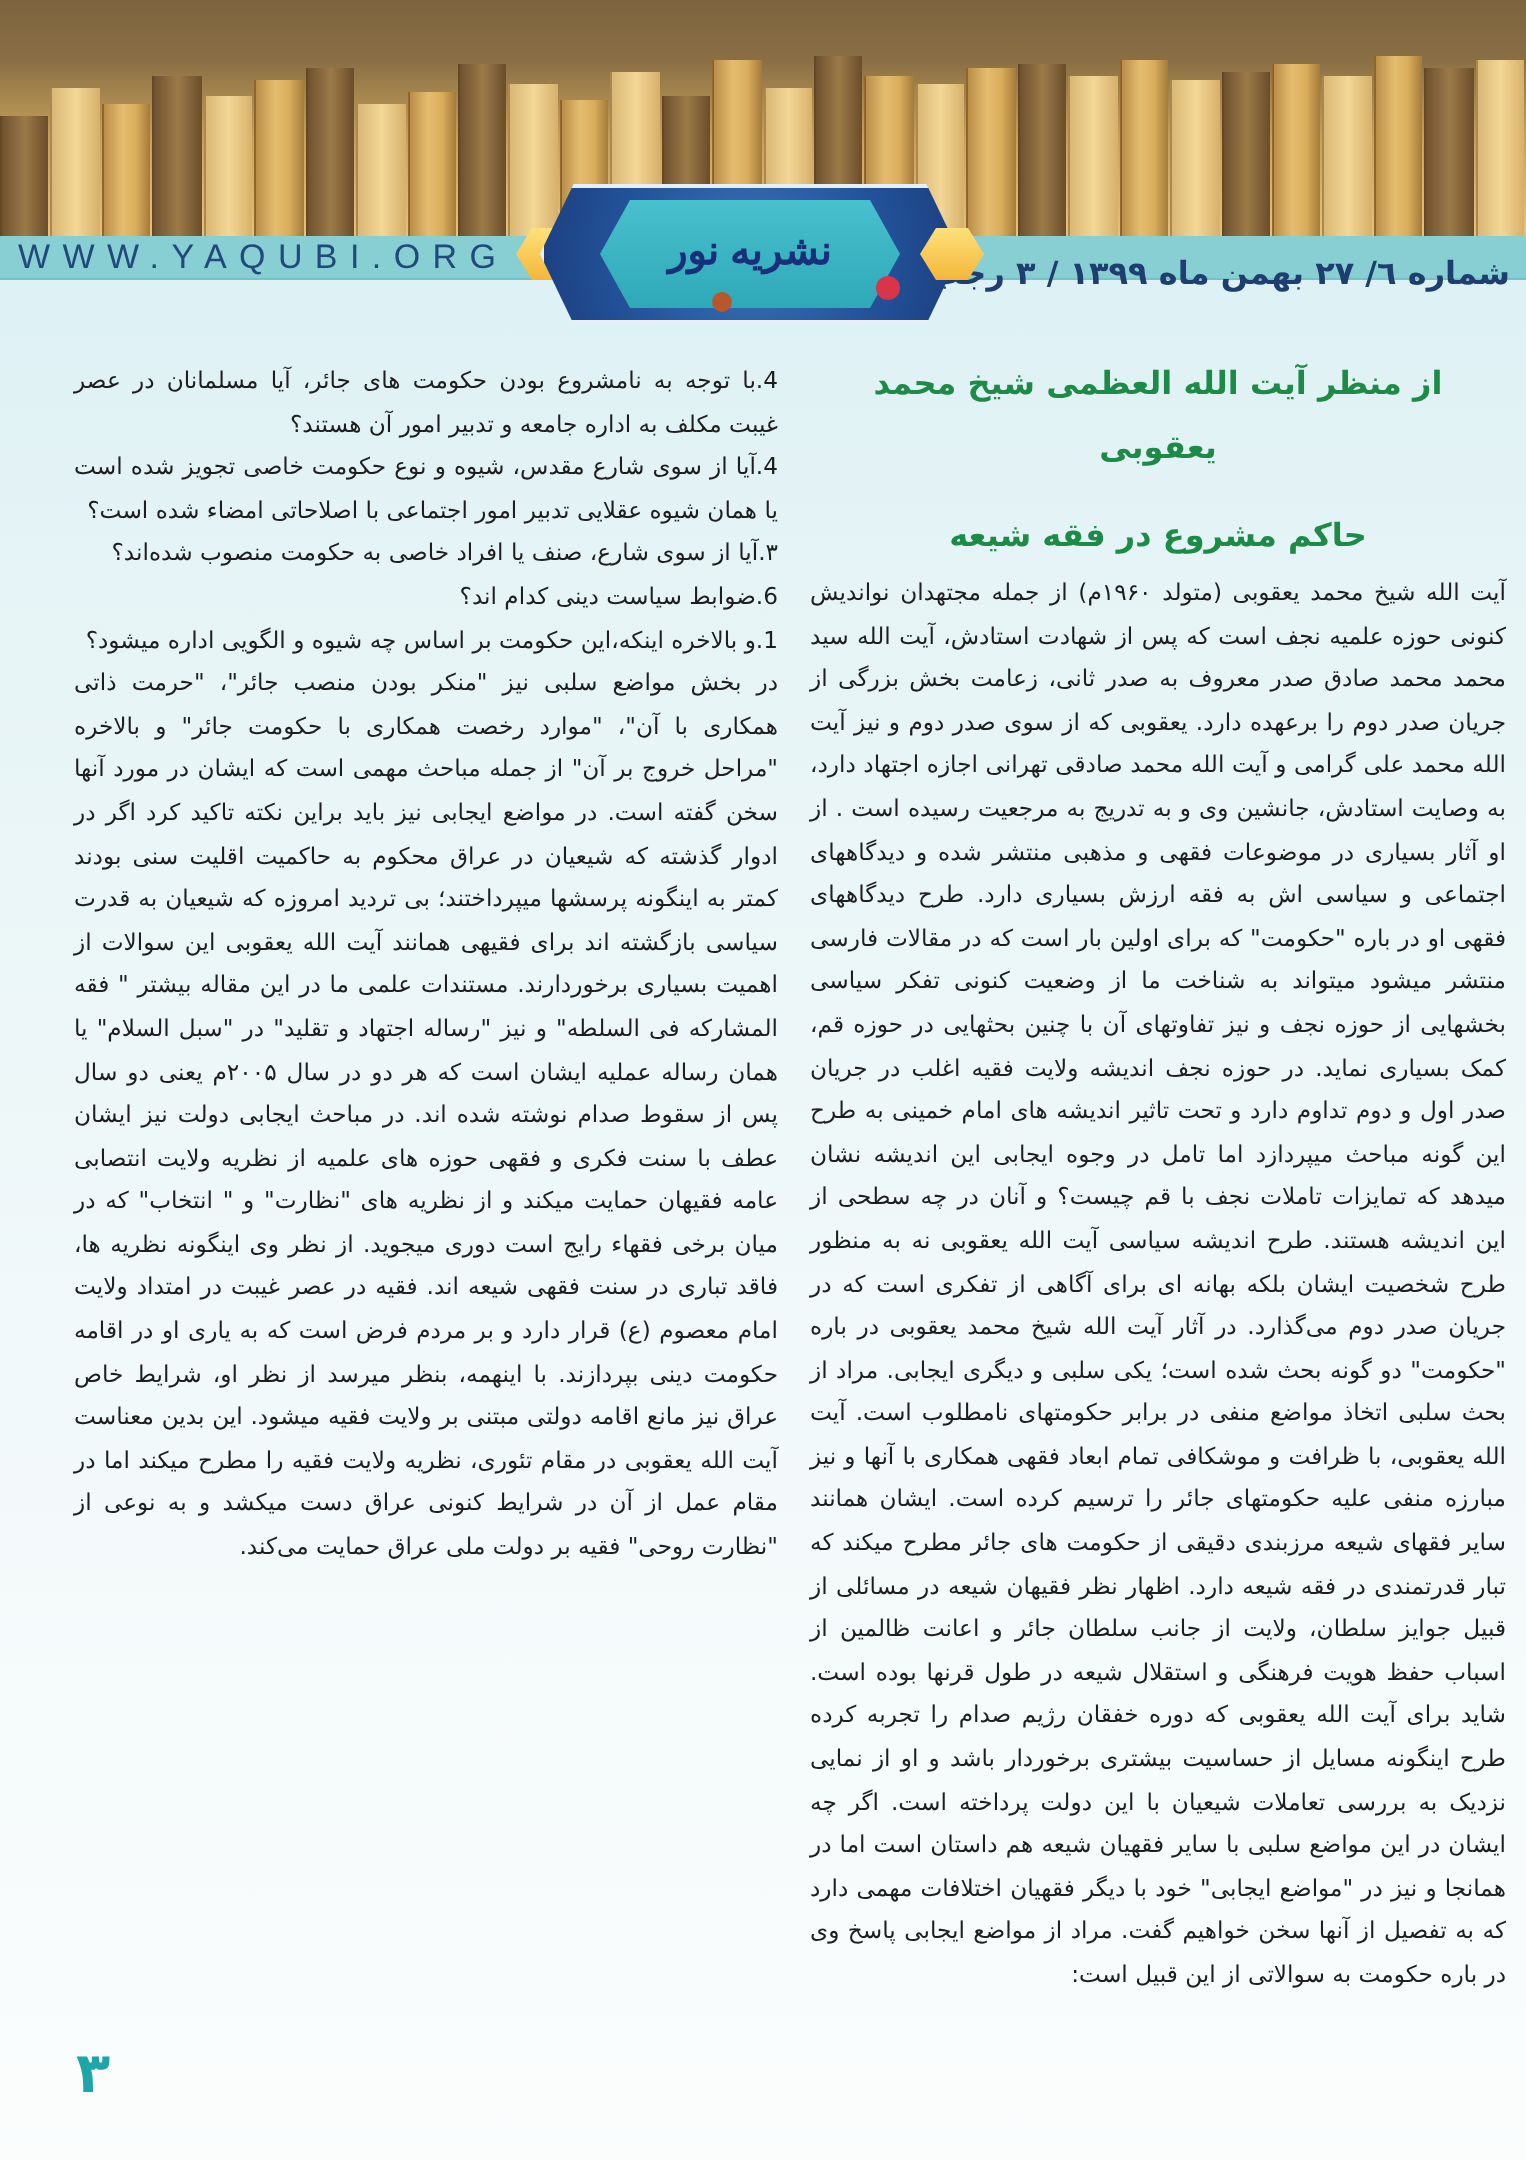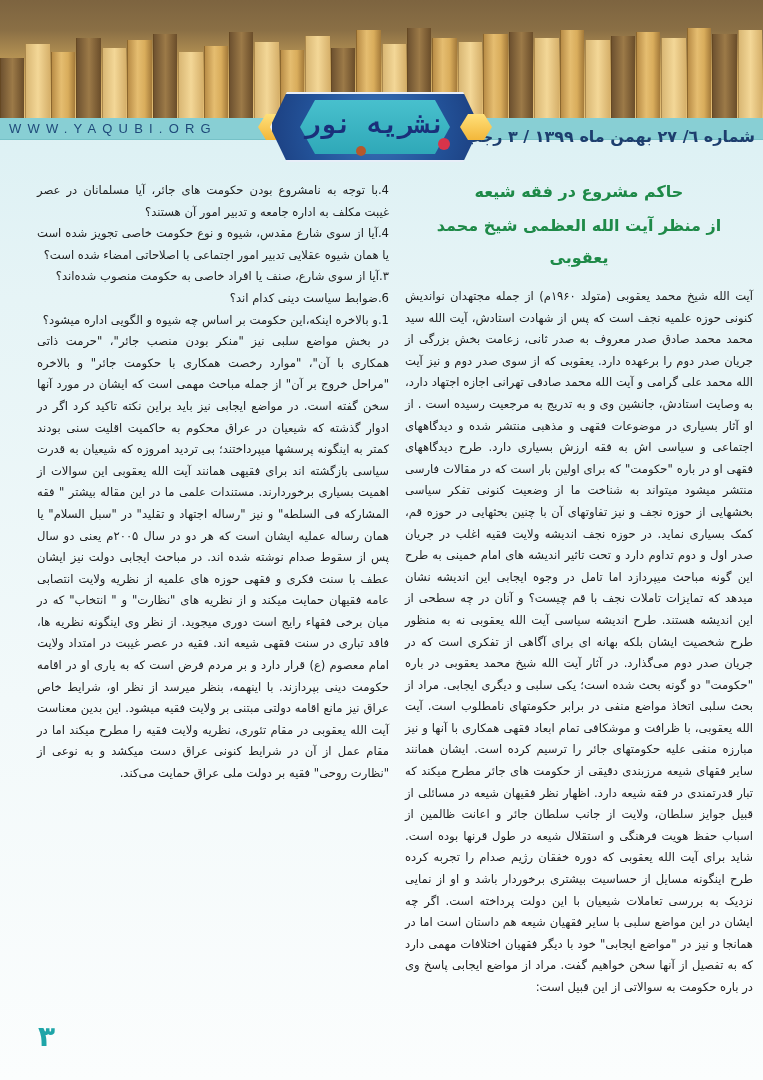--- a/index.html
+++ b/index.html
@@ -27,21 +27,21 @@
     }
     .book.dark { background: linear-gradient(90deg, #6e5230, #9c7a48 50%, #6a4d2a); }
     .book.light { background: linear-gradient(90deg, #d9b774, #f3d797 50%, #d6b06a); }
     .url-bar {
       position: absolute; left: 0; top: 118px; width: 763px; height: 22px;
       background: #88cfd4;
       border-bottom: 1px solid #76c1c7;
     }
     .url-text {
       position: absolute; left: 9px; top: 120px; height: 18px; line-height: 18px;
-      font-family: "Liberation Sans", sans-serif; font-size: 13px; letter-spacing: 6.2px;
+      font-family: "Liberation Sans", sans-serif; font-size: 17px; letter-spacing: 6.2px;
       color: #1f4a7a;
     }
     .issue-text {
       position: absolute; right: 8px; top: 128px; height: 18px; line-height: 18px;
       direction: rtl; font-size: 16px; color: #1d3e6e; font-weight: bold;
       font-family: "DejaVu Sans", sans-serif;
     }
     
     .logo {
       position: absolute; left: 248px; top: 92px; width: 254px; height: 70px;
@@ -53,22 +53,22 @@
       border: 2px solid #e8eef8;
     }
     .logo-inner {
       position: absolute; left: 52px; top: 8px; width: 150px; height: 54px;
       background: linear-gradient(180deg, #48c0cd, #2fa8b8);
       clip-path: polygon(10% 0, 90% 0, 100% 50%, 90% 100%, 10% 100%, 0 50%);
     }
     .logo-title {
       position: absolute; left: 52px; top: 14px; width: 150px; height: 40px;
       text-align: center; direction: rtl;
-      font-size: 26px; font-weight: bold; color: #1a2f7a; line-height: 40px;
-      font-family: Liberation Mono, monospace;
+      font-size: 20px; font-weight: bold; color: #1a2f7a; line-height: 40px;
+      font-family: Liberation Sans, sans-serif;
     }
     .hex {
       position: absolute; top: 22px; width: 32px; height: 26px;
       background: linear-gradient(180deg, #ffe07a, #f3b73a);
       clip-path: polygon(25% 0, 75% 0, 100% 50%, 75% 100%, 25% 100%, 0 50%);
     }
     .hex.left { left: 10px; }
     .hex.right { left: 212px; }
     .bird { position: absolute; left: 108px; top: 54px; width: 10px; height: 10px; border-radius: 50%; background: #b6582c; }
     .flower { position: absolute; left: 190px; top: 46px; width: 12px; height: 12px; border-radius: 50%; background: #d8344a; }
@@ -141,22 +141,22 @@
   <div class="hex left"></div>
   <div class="logo-body"></div>
   <div class="logo-inner"></div>
   <div class="logo-title">نشریه نور</div>
   <div class="bird"></div>
   <div class="flower"></div>
   <div class="hex right"></div>
 </div>
 
 <div class="col col-right">
+  <div class="article-title t2">از منظر آیت الله العظمی شیخ محمد یعقوبی</div>
   <div class="article-title t1">حاکم مشروع در فقه شیعه</div>
-  <div class="article-title t2">از منظر آیت الله العظمی شیخ محمد یعقوبی</div>
   <p class="para">آیت الله شیخ محمد یعقوبی (متولد ۱۹۶۰م) از جمله مجتهدان نواندیش کنونی حوزه علمیه نجف است که پس از شهادت استادش، آیت الله سید محمد محمد صادق صدر معروف به صدر ثانی، زعامت بخش بزرگی از جریان صدر دوم را برعهده دارد. یعقوبی که از سوی صدر دوم و نیز آیت الله محمد علی گرامی و آیت الله محمد صادقی تهرانی اجازه اجتهاد دارد، به وصایت استادش، جانشین وی و به تدریج به مرجعیت رسیده است . از او آثار بسیاری در موضوعات فقهی و مذهبی منتشر شده و دیدگاههای اجتماعی و سیاسی اش به فقه ارزش بسیاری دارد. طرح دیدگاههای فقهی او در باره "حکومت" که برای اولین بار است که در مقالات فارسی منتشر میشود میتواند به شناخت ما از وضعیت کنونی تفکر سیاسی بخشهایی از حوزه نجف و نیز تفاوتهای آن با چنین بحثهایی در حوزه قم، کمک بسیاری نماید. در حوزه نجف اندیشه ولایت فقیه اغلب در جریان صدر اول و دوم تداوم دارد و تحت تاثیر اندیشه های امام خمینی به طرح این گونه مباحث میپردازد اما تامل در وجوه ایجابی این اندیشه نشان میدهد که تمایزات تاملات نجف با قم چیست؟ و آنان در چه سطحی از این اندیشه هستند. طرح اندیشه سیاسی آیت الله یعقوبی نه به منظور طرح شخصیت ایشان بلکه بهانه ای برای آگاهی از تفکری است که در جریان صدر دوم می‌گذارد. در آثار آیت الله شیخ محمد یعقوبی در باره "حکومت" دو گونه بحث شده است؛ یکی سلبی و دیگری ایجابی. مراد از بحث سلبی اتخاذ مواضع منفی در برابر حکومتهای نامطلوب است. آیت الله یعقوبی، با ظرافت و موشکافی تمام ابعاد فقهی همکاری با آنها و نیز مبارزه منفی علیه حکومتهای جائر را ترسیم کرده است. ایشان همانند سایر فقهای شیعه مرزبندی دقیقی از حکومت های جائر مطرح میکند که تبار قدرتمندی در فقه شیعه دارد. اظهار نظر فقیهان شیعه در مسائلی از قبیل جوایز سلطان، ولایت از جانب سلطان جائر و اعانت ظالمین از اسباب حفظ هویت فرهنگی و استقلال شیعه در طول قرنها بوده است. شاید برای آیت الله یعقوبی که دوره خفقان رژیم صدام را تجربه کرده طرح اینگونه مسایل از حساسیت بیشتری برخوردار باشد و او از نمایی نزدیک به بررسی تعاملات شیعیان با این دولت پرداخته است. اگر چه ایشان در این مواضع سلبی با سایر فقهیان شیعه هم داستان است اما در همانجا و نیز در "مواضع ایجابی" خود با دیگر فقهیان اختلافات مهمی دارد که به تفصیل از آنها سخن خواهیم گفت. مراد از مواضع ایجابی پاسخ وی در باره حکومت به سوالاتی از این قبیل است:</p>
 </div>
 
 <div class="col col-left">
   <div class="q-item">4.با توجه به نامشروع بودن حکومت های جائر، آیا مسلمانان در عصر غیبت مکلف به اداره جامعه و تدبیر امور آن هستند؟</div>
   <div class="q-item">4.آیا از سوی شارع مقدس، شیوه و نوع حکومت خاصی تجویز شده است یا همان شیوه عقلایی تدبیر امور اجتماعی با اصلاحاتی امضاء شده است؟</div>
   <div class="q-item">۳.آیا از سوی شارع، صنف یا افراد خاصی به حکومت منصوب شده‌اند؟</div>
   <div class="q-item short">6.ضوابط سیاست دینی کدام اند؟</div>
   <div class="q-item">1.و بالاخره اینکه،این حکومت بر اساس چه شیوه و الگویی اداره میشود؟</div>
   <p class="para">در بخش مواضع سلبی نیز "منکر بودن منصب جائر"، "حرمت ذاتی همکاری با آن"، "موارد رخصت همکاری با حکومت جائر" و بالاخره "مراحل خروج بر آن" از جمله مباحث مهمی است که ایشان در مورد آنها سخن گفته است. در مواضع ایجابی نیز باید براین نکته تاکید کرد اگر در ادوار گذشته که شیعیان در عراق محکوم به حاکمیت اقلیت سنی بودند کمتر به اینگونه پرسشها میپرداختند؛ بی تردید امروزه که شیعیان به قدرت سیاسی بازگشته اند برای فقیهی همانند آیت الله یعقوبی این سوالات از اهمیت بسیاری برخوردارند. مستندات علمی ما در این مقاله بیشتر " فقه المشارکه فی السلطه" و نیز "رساله اجتهاد و تقلید" در "سبل السلام" یا همان رساله عملیه ایشان است که هر دو در سال ۲۰۰۵م یعنی دو سال پس از سقوط صدام نوشته شده اند. در مباحث ایجابی دولت نیز ایشان عطف با سنت فکری و فقهی حوزه های علمیه از نظریه ولایت انتصابی عامه فقیهان حمایت میکند و از نظریه های "نظارت" و " انتخاب" که در میان برخی فقهاء رایج است دوری میجوید. از نظر وی اینگونه نظریه ها، فاقد تباری در سنت فقهی شیعه اند. فقیه در عصر غیبت در امتداد ولایت امام معصوم (ع) قرار دارد و بر مردم فرض است که به یاری او در اقامه حکومت دینی بپردازند. با اینهمه، بنظر میرسد از نظر او، شرایط خاص عراق نیز مانع اقامه دولتی مبتنی بر ولایت فقیه میشود. این بدین معناست آیت الله یعقوبی در مقام تئوری، نظریه ولایت فقیه را مطرح میکند اما در مقام عمل از آن در شرایط کنونی عراق دست میکشد و به نوعی از "نظارت روحی" فقیه بر دولت ملی عراق حمایت می‌کند.</p>

